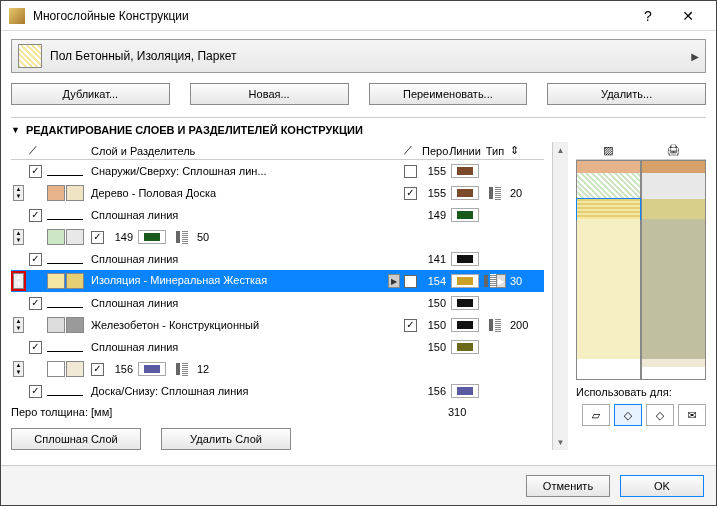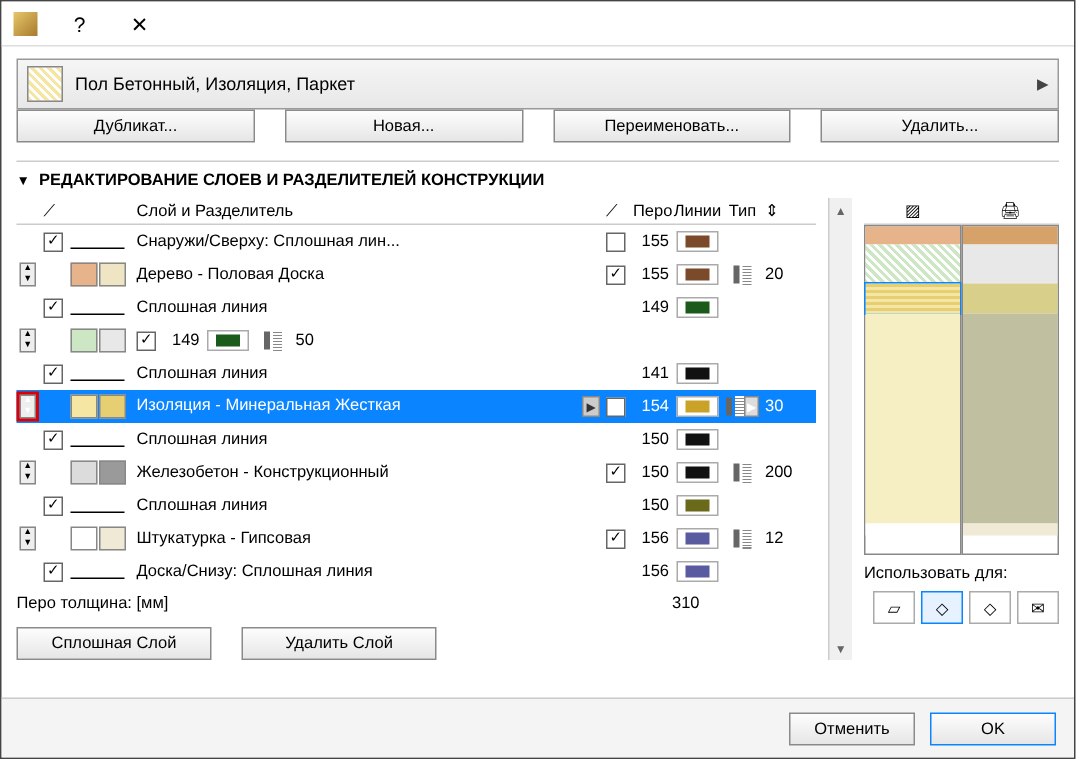--- a/index.html
+++ b/index.html
@@ -2,21 +2,21 @@
 <html><head>
 <meta charset="utf-8">
 <style>
 *{box-sizing:border-box;margin:0;padding:0;font-family:"Segoe UI",Tahoma,sans-serif;font-size:11px;color:#000}
 body{background:#fff;width:717px;height:506px;border:1px solid #444;overflow:hidden;position:relative}
 .titlebar{height:30px;background:#fff;display:flex;align-items:center;padding:0 8px;border-bottom:1px solid #ddd}
 .titlebar .icon{width:16px;height:16px;background:linear-gradient(135deg,#e6c76a,#a87a2e);margin-right:8px}
 .titlebar .title{flex:1;font-size:12px}
 .titlebar .winbtn{width:40px;height:28px;display:flex;align-items:center;justify-content:center;font-size:14px}
 .content{padding:8px 10px}
-.dropdown{height:34px;background:linear-gradient(#f5f5f5,#e8e8e8);border:1px solid #999;display:flex;align-items:center;padding:0 6px;}
+.dropdown{height:34px;background:linear-gradient(#f5f5f5,#e8e8e8);border:1px solid #999;display:flex;align-items:center;padding:0 6px;margin-bottom:10px}
 .dropdown .swatch{width:24px;height:24px;background:repeating-linear-gradient(45deg,#f5e6a3,#f5e6a3 2px,#fff 2px,#fff 4px);border:1px solid #888;margin-right:8px}
 .dropdown .txt{flex:1;font-size:12px}
 .dropdown .arr{font-size:10px;color:#444}
 .btnrow{display:flex;gap:20px;margin-bottom:12px}
 .btn{flex:1;height:22px;background:linear-gradient(#fdfdfd,#e6e6e6);border:1px solid #8a8a8a;display:flex;align-items:center;justify-content:center;padding:0 8px}
 .section{border-top:1px solid #ccc;padding-top:6px}
 .section-hdr{display:flex;align-items:center;font-weight:bold;font-size:11px;margin-bottom:6px}
 .section-hdr .tri{margin-right:6px;font-size:9px}
 .gridwrap{display:flex;gap:8px}
 .grid{flex:1;position:relative}
@@ -67,20 +67,21 @@
 .footer .btn{flex:0 0 84px;height:22px}
 .footer .btn.primary{border:1px solid #0a84ff}
 .uselabel{font-size:11px;margin-top:6px}
 .arrplay{width:12px;height:14px;border:1px solid #888;background:#ddd;display:flex;align-items:center;justify-content:center;font-size:8px}
 </style>
 </head>
 <body>
 
 <div class="titlebar">
   <div class="icon"></div>
+  <div class="title">Многослойные Конструкции</div>
   <div class="winbtn">?</div>
   <div class="winbtn">✕</div>
 </div>
 
 <div class="content">
   <div class="dropdown">
     <div class="swatch"></div>
     <div class="txt">Пол Бетонный, Изоляция, Паркет</div>
     <div class="arr">▶</div>
   </div>
@@ -344,21 +345,20 @@
                   <div>▼</div>
                 </div>
               </div>
               <div class="c-chk"></div>
               <div class="c-sw">
                 <div class="swpair">
                   <div class="sw" style="background: rgb(255, 255, 255);"></div>
                   <div class="sw" style="background: rgb(239, 233, 214);"></div>
                 </div>
               </div>
-              <div class="c-name">Штукатурка - Гипсовая</div>
               <div class="c-chk2">
                 <div class="chkbox">✓</div>
               </div>
               <div class="c-pen">156</div>
               <div class="c-line">
                 <div class="lineprev">
                   <div class="bar" style="background: rgb(90, 90, 160);"></div>
                 </div>
               </div>
               <div class="c-type">

